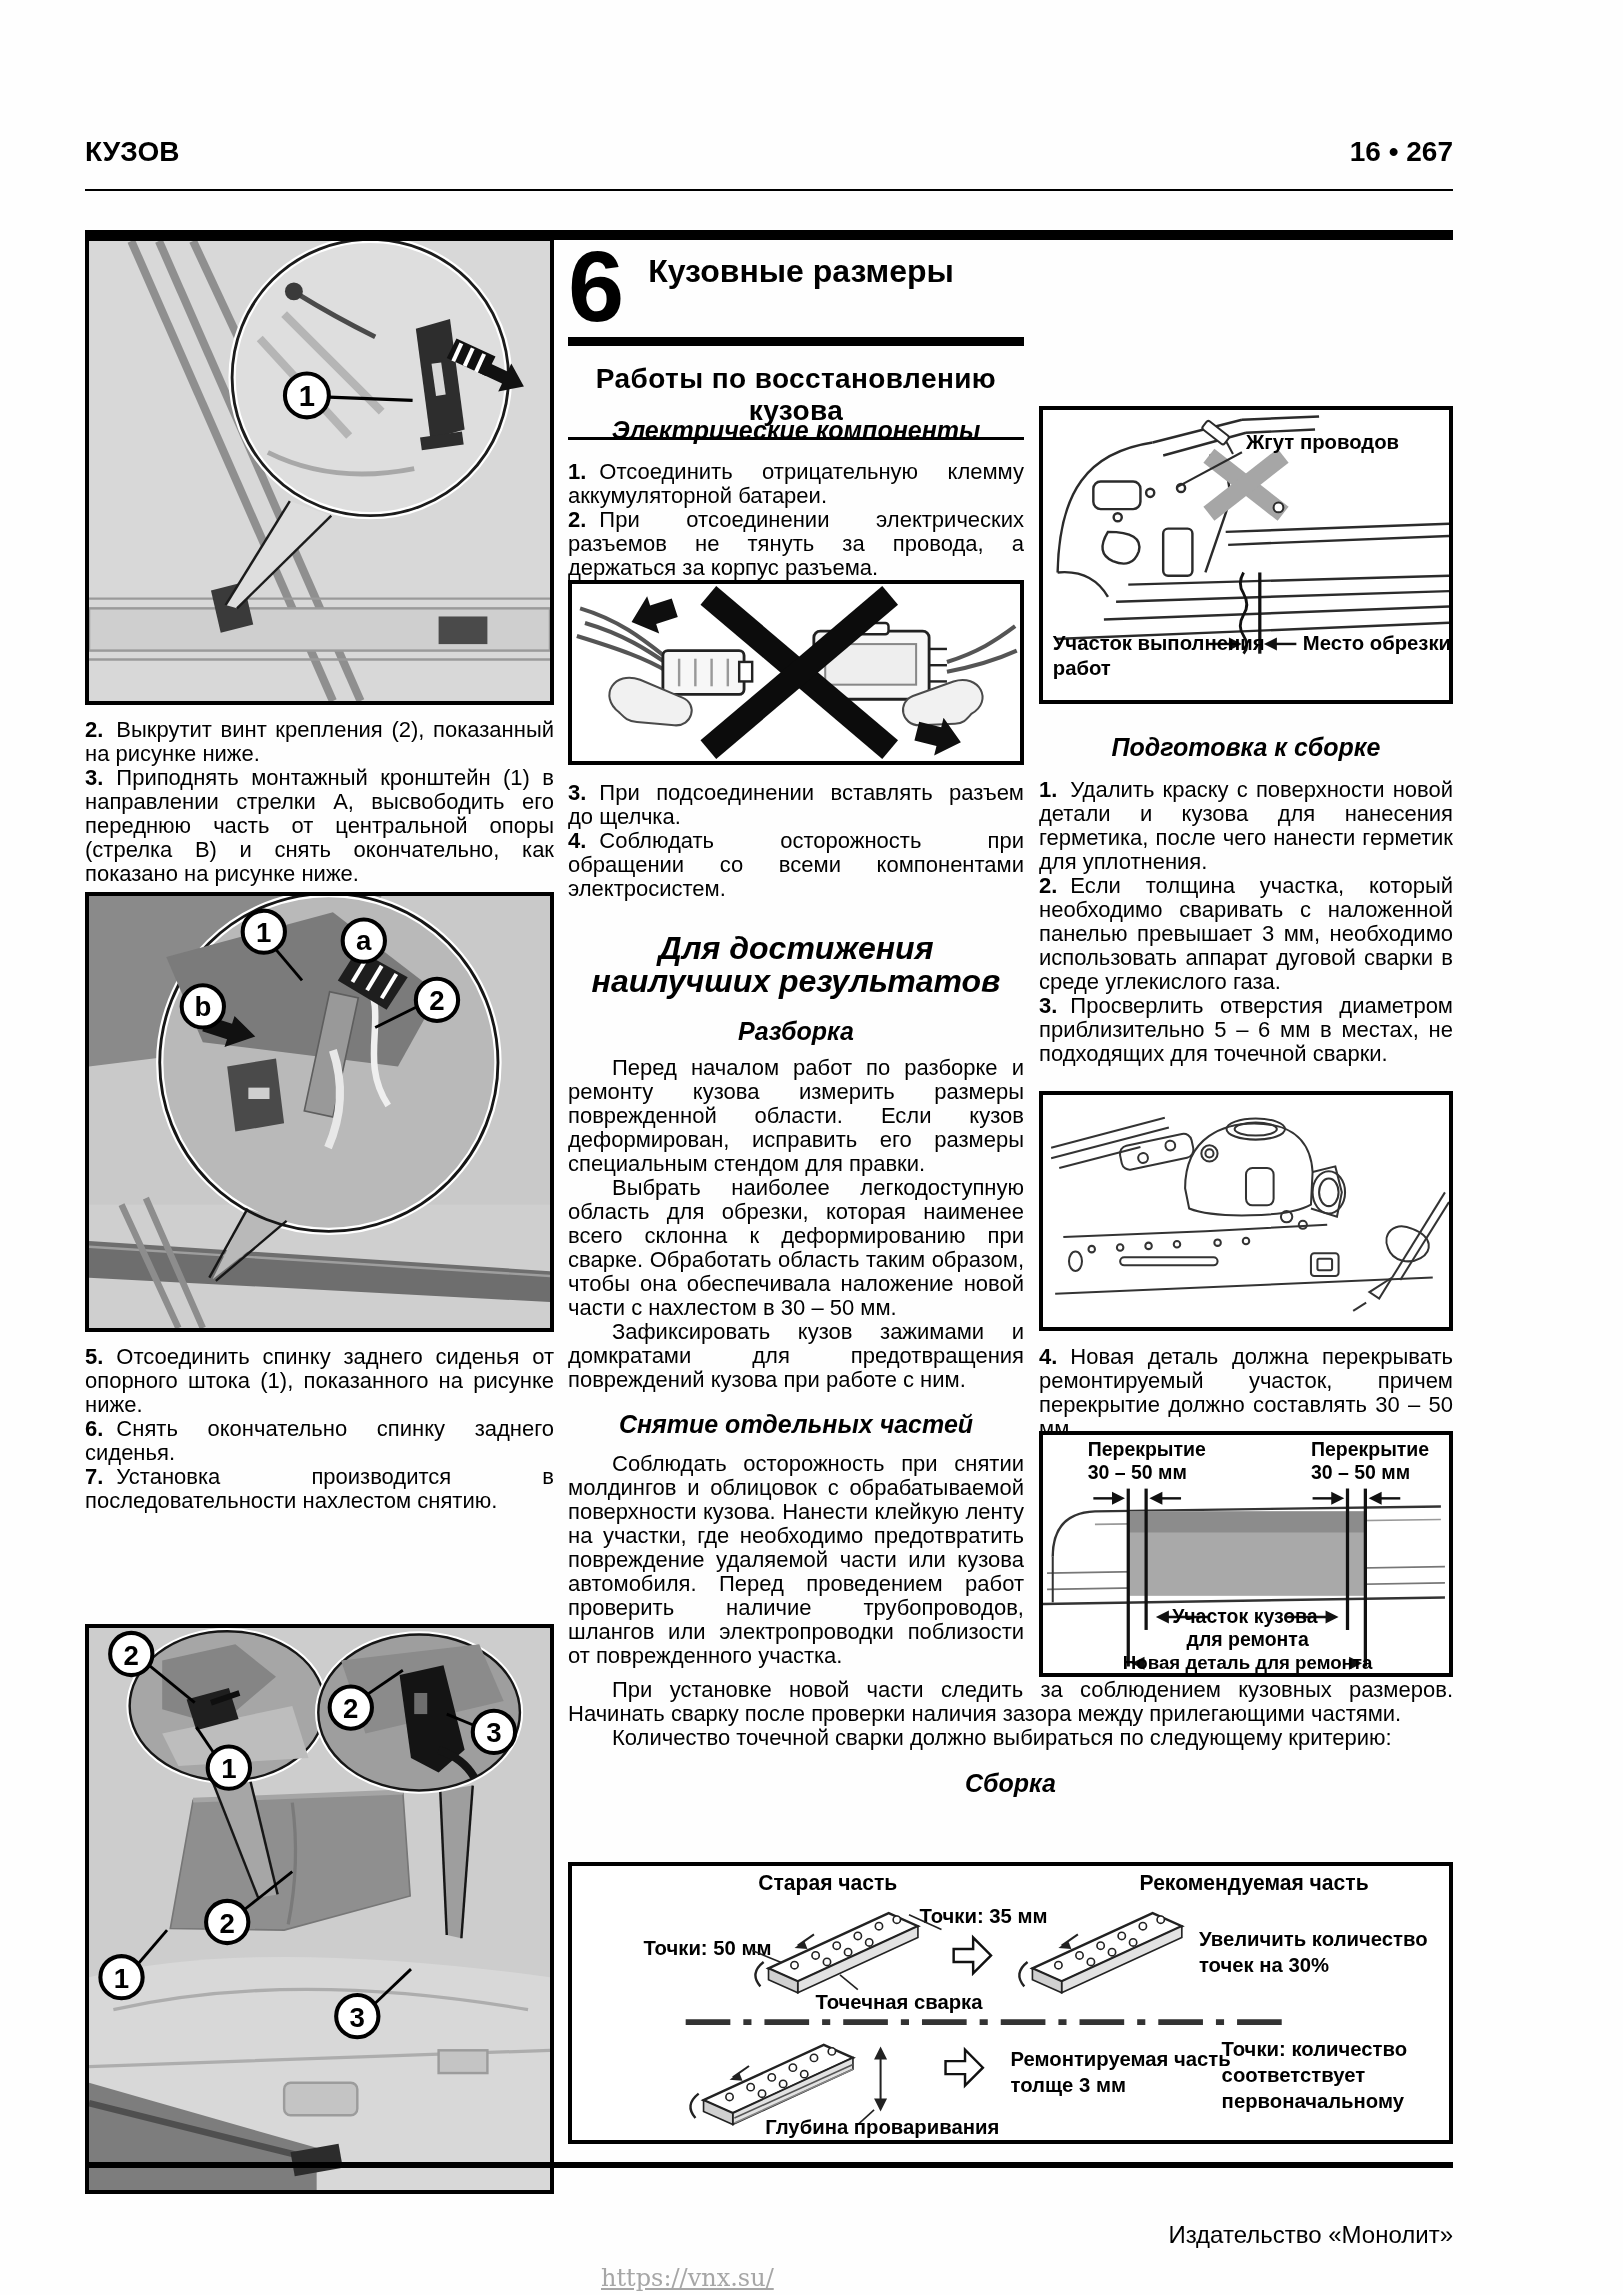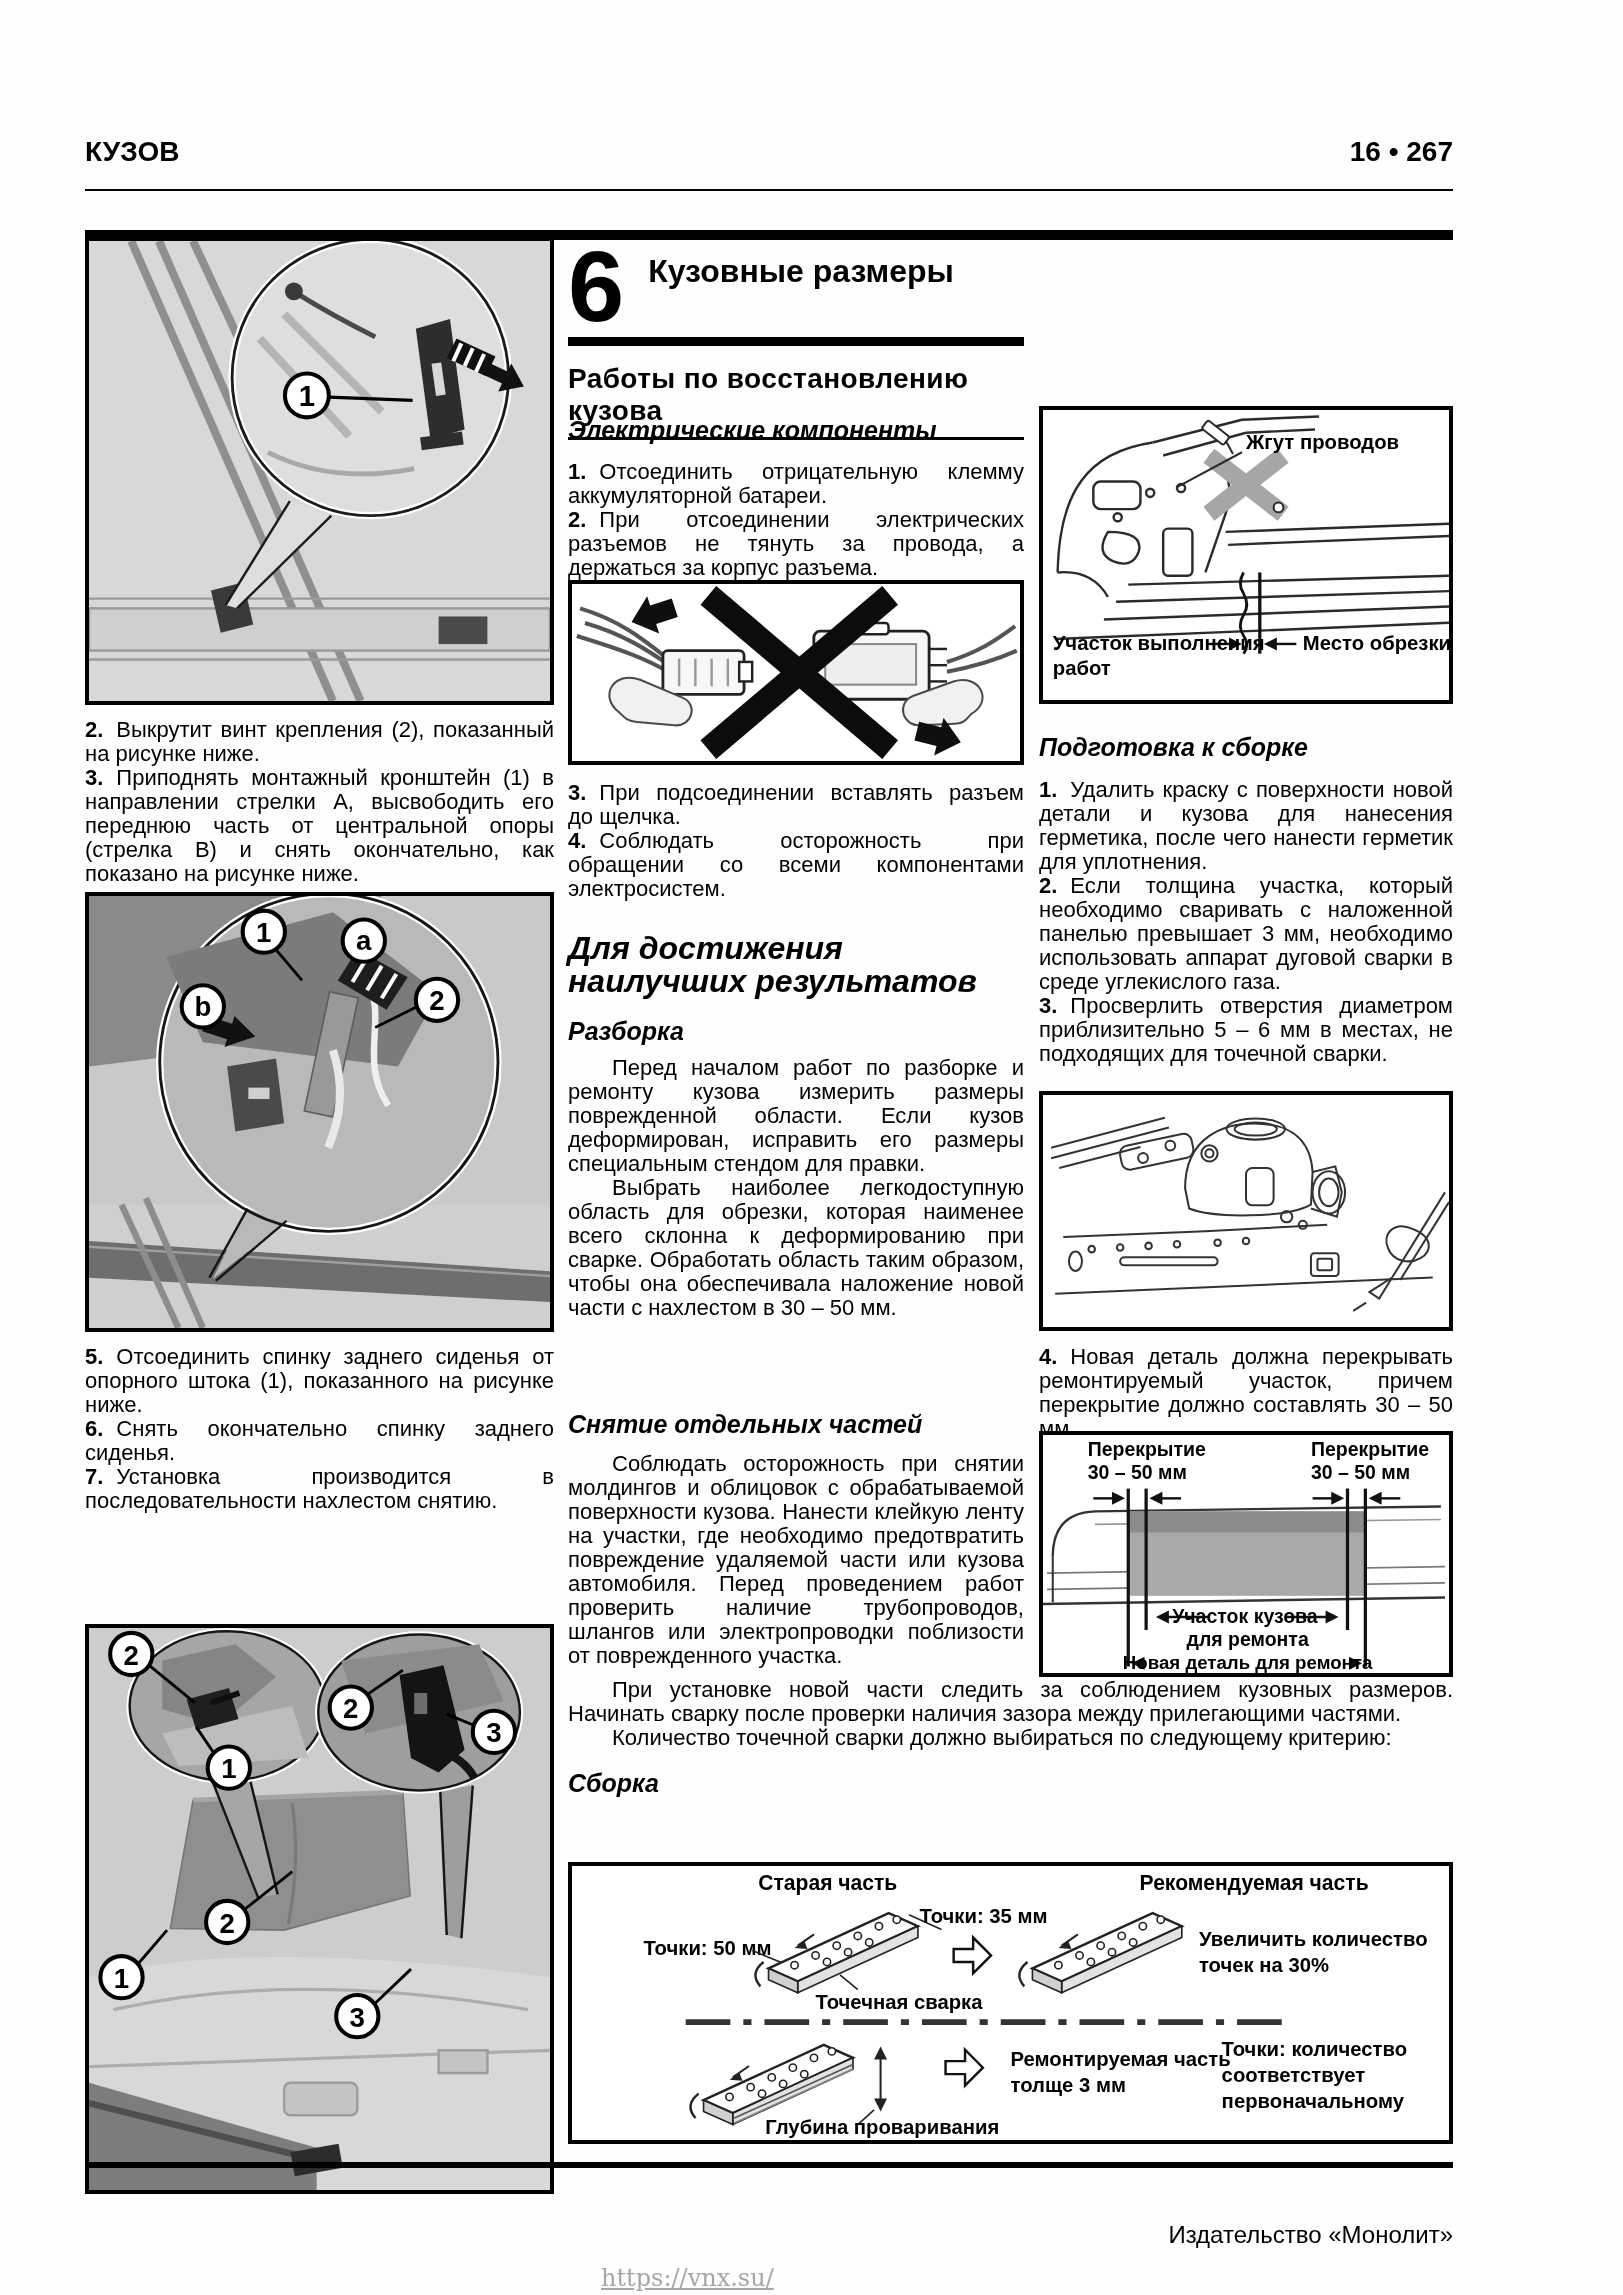--- a/index.html
+++ b/index.html
@@ -1,18 +1,18 @@
 <!DOCTYPE html>
 <html style="font-size:13px"><head>
 <meta charset="utf-8">
 <style>
   html,body{margin:0;padding:0;background:#e8e8e8;}
   .page{position:relative;width:1624px;height:2295px;background:#fefefe;
         font-family:"Liberation Sans",sans-serif;color:#000;overflow:hidden;}
-  .abs{position:absolute;}
+  .abs{position:absolute;text-align:center;}
   .bodytext{font-size:22px;line-height:24px;text-align:justify;}
   .bodytext p{margin:0;}
   .step b{padding-right:13px;}
   .ind{text-indent:44px;}
   .h-section{font-size:28px;font-weight:bold;letter-spacing:0.4px;
              border-bottom:3.2px solid #000;padding-bottom:9.7px;}
   .h-big{font-size:32px;font-weight:bold;font-style:italic;line-height:33px;}
   .h-sub{font-size:25px;font-weight:bold;font-style:italic;}
   .hdr{font-size:28px;font-weight:bold;}
   .rule{background:#000;}
@@ -289,20 +289,21 @@
     <p class="step"><b>3.</b><span>При подсоединении вставлять разъем до щелчка.</span></p>
     <p class="step"><b>4.</b><span>Соблюдать осторожность при обращении со всеми компонентами электросистем.</span></p>
   </div>
 
   <div class="abs h-big" style="left:568px;top:932px;width:456px;">Для достижения наилучших результатов</div>
   <div class="abs h-sub" style="left:568px;top:1017px;width:456px;">Разборка</div>
 
   <div class="abs bodytext" style="left:568px;top:1056px;width:456px;">
     <p class="ind">Перед началом работ по разборке и ремонту кузова измерить размеры поврежденной области. Если кузов деформирован, исправить его размеры специальным стендом для правки.</p>
     <p class="ind">Выбрать наиболее легкодоступную область для обрезки, которая наименее всего склонна к деформированию при сварке. Обработать область таким образом, чтобы она обеспечивала наложение новой части с нахлестом в 30 – 50 мм.</p>
+    <p class="ind">Зафиксировать кузов зажимами и домкратами для предотвращения повреждений кузова при работе с ним.</p>
   </div>
 
   <div class="abs h-sub" style="left:568px;top:1410px;width:456px;">Снятие отдельных частей</div>
   <div class="abs bodytext" style="left:568px;top:1452px;width:456px;">
     <p class="ind">Соблюдать осторожность при снятии молдингов и облицовок с обрабатываемой поверхности кузова. Нанести клейкую ленту на участки, где необходимо предотвратить повреждение удаляемой части или кузова автомобиля. Перед проведением работ проверить наличие трубопроводов, шлангов или электропроводки поблизости от поврежденного участка.</p>
   </div>
 
   <div class="figbox" style="left:1039px;top:406px;width:414px;height:298px;">
     <svg viewBox="0 0 500 357" preserveAspectRatio="none">
       <rect x="0" y="0" width="500" height="357" fill="#ffffff"></rect>

